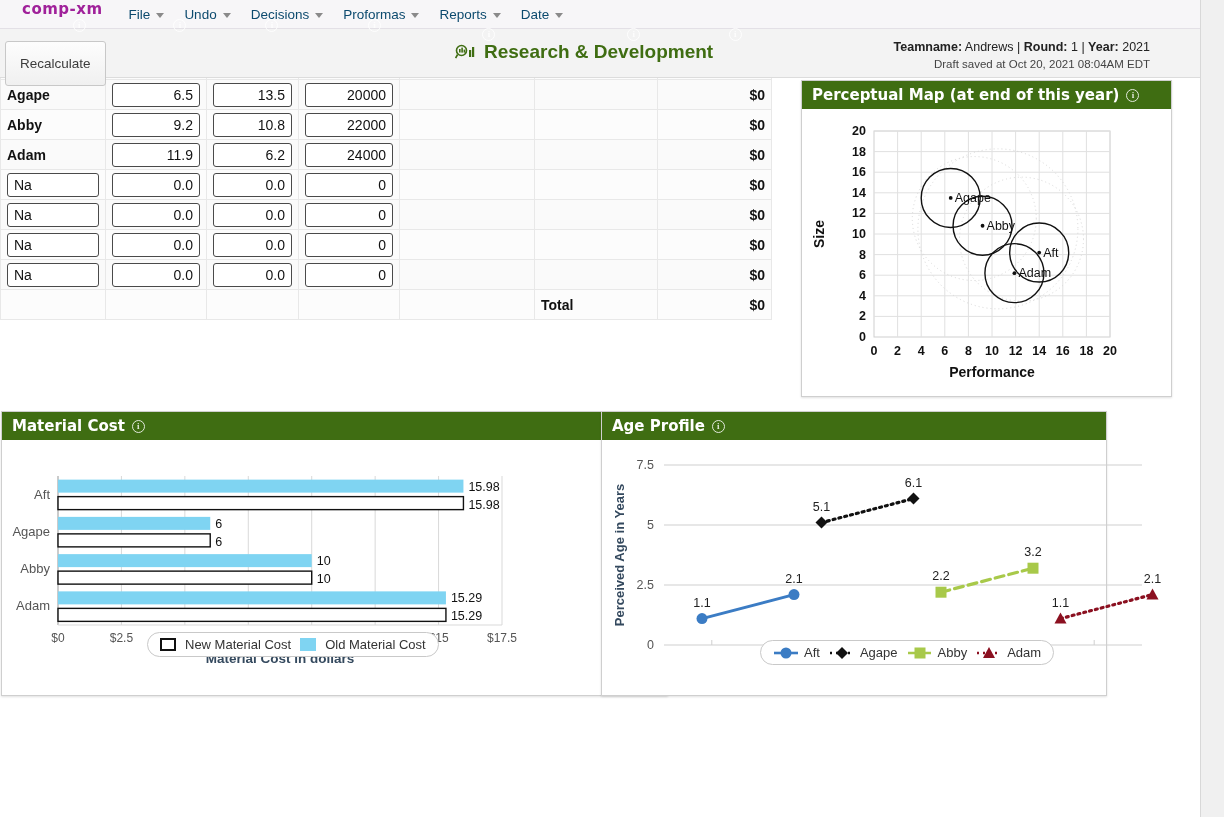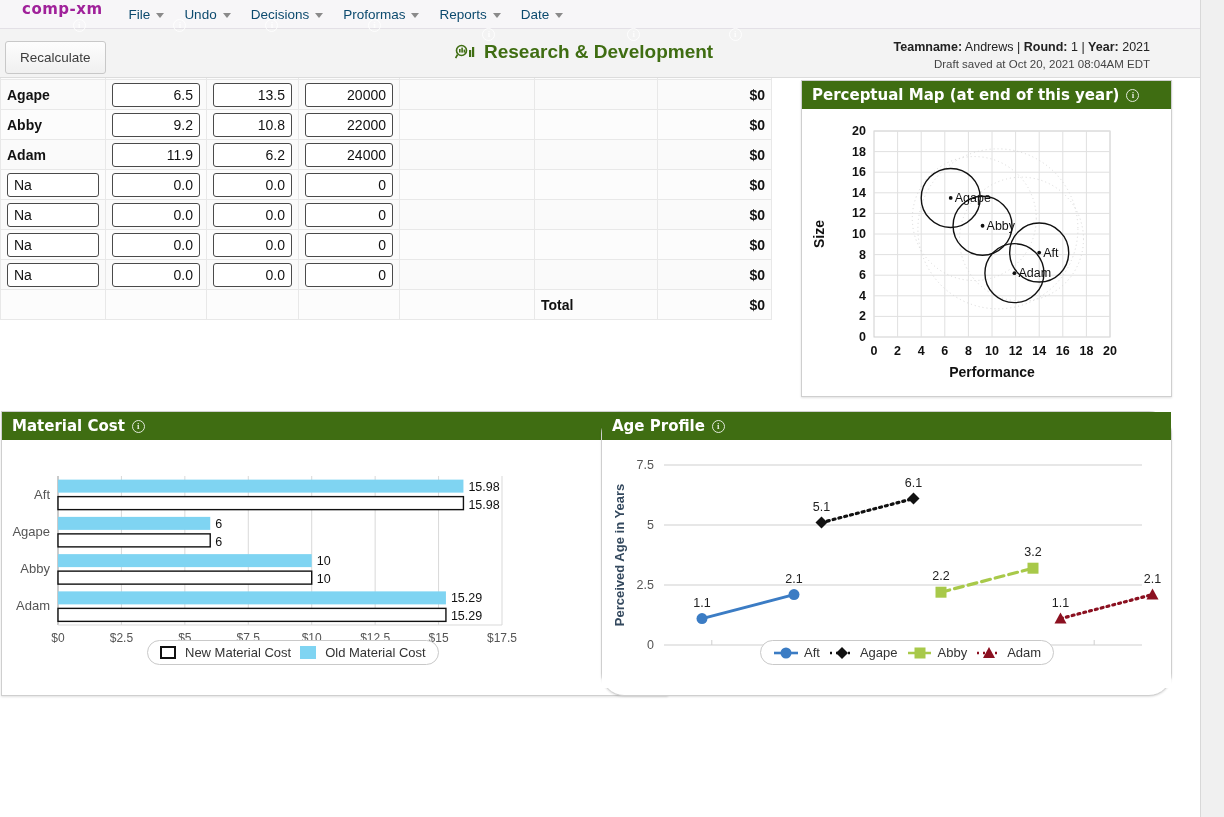--- a/index.html
+++ b/index.html
@@ -41,21 +41,21 @@
     vertical-align: middle;
   }
 
   
   .subheader {
     position:absolute; left:0; top:29px; width:1200px; height:49px;
     background:#f3f3f3; border-bottom:1px solid #dcdcdc;
   }
   .btn-recalc {
     position:absolute; left:5px; top:12px;
-    padding: 8px 14px;
+    padding: 14px 14px;
     background: linear-gradient(#fdfdfd,#f0f0f0);
     border:1px solid #c8c8c8; border-radius:3px;
     font-size:13.5px; color:#3c3c3c; cursor:pointer;
   }
   .page-title {
     position:absolute; left:455px; top:12px;
     display:flex; align-items:center; gap:7px;
     font-size:19px; font-weight:700; color:#3f6d12;
   }
   .title-icon { width:22px; height:18px; position:relative; display:inline-block;}
@@ -122,21 +122,21 @@
 
   
   #pm-panel { left:801px; top:80px; width:371px; height:317px; }
   #pm-body { height:281px; background:#fff; position:relative; }
 
   
   #mc-panel { left:1px; top:411px; width:667px; height:285px; }
   #mc-body { height:248px; background:#fff; position:relative; }
 
   
-  #ap-panel { left:601px; top:411px; width:571px; height:285px;border-radius:23px; }
+  #ap-panel { left:601px; top:411px; width:506px; height:285px; }
   #ap-body { height:248px; background:#fff; position:relative; }
 
   .legend-box {
     position:absolute; border:1px solid #c9c9c9; border-radius:14px;
     background:#fff; display:flex; align-items:center;
     padding:4px 12px; gap:9px; font-size:13px; color:#333;
   }
   .sw-open { width:16px; height:13px; border:2px solid #111; background:#fff; display:inline-block;}
   .sw-blue { width:16px; height:13px; background:#7fd4f2; display:inline-block;}
 
@@ -421,21 +421,21 @@
           <text x="56" y="202" text-anchor="middle" font-size="12" font-family="&quot;Liberation Sans&quot;, sans-serif" fill="#555">$0</text>
           <text x="119.42857142857142" y="202" text-anchor="middle" font-size="12" font-family="&quot;Liberation Sans&quot;, sans-serif" fill="#555">$2.5</text>
           <text x="182.85714285714283" y="202" text-anchor="middle" font-size="12" font-family="&quot;Liberation Sans&quot;, sans-serif" fill="#555">$5</text>
           <text x="246.28571428571428" y="202" text-anchor="middle" font-size="12" font-family="&quot;Liberation Sans&quot;, sans-serif" fill="#555">$7.5</text>
           <text x="309.71428571428567" y="202" text-anchor="middle" font-size="12" font-family="&quot;Liberation Sans&quot;, sans-serif" fill="#555">$10</text>
           <text x="373.14285714285717" y="202" text-anchor="middle" font-size="12" font-family="&quot;Liberation Sans&quot;, sans-serif" fill="#555">$12.5</text>
           <text x="436.57142857142856" y="202" text-anchor="middle" font-size="12" font-family="&quot;Liberation Sans&quot;, sans-serif" fill="#555">$15</text>
           <text x="500" y="202" text-anchor="middle" font-size="12" font-family="&quot;Liberation Sans&quot;, sans-serif" fill="#555">$17.5</text>
           <text x="278" y="223" text-anchor="middle" font-size="13.5" font-weight="700" font-family="&quot;Liberation Sans&quot;, sans-serif" fill="#34495e">Material Cost in dollars</text>
         </svg>
-      <div class="legend-box" id="mc-legend" style="left:145px; top:200px;">
+      <div class="legend-box" id="mc-legend" style="left:145px; top:192px;">
         <span class="sw-open"></span>
         <span>New Material Cost</span>
         <span class="sw-blue"></span>
         <span>Old Material Cost</span>
       </div>
     </div>
   </div>
 
   <div class="panel" id="ap-panel">
     <div class="panel-head">

